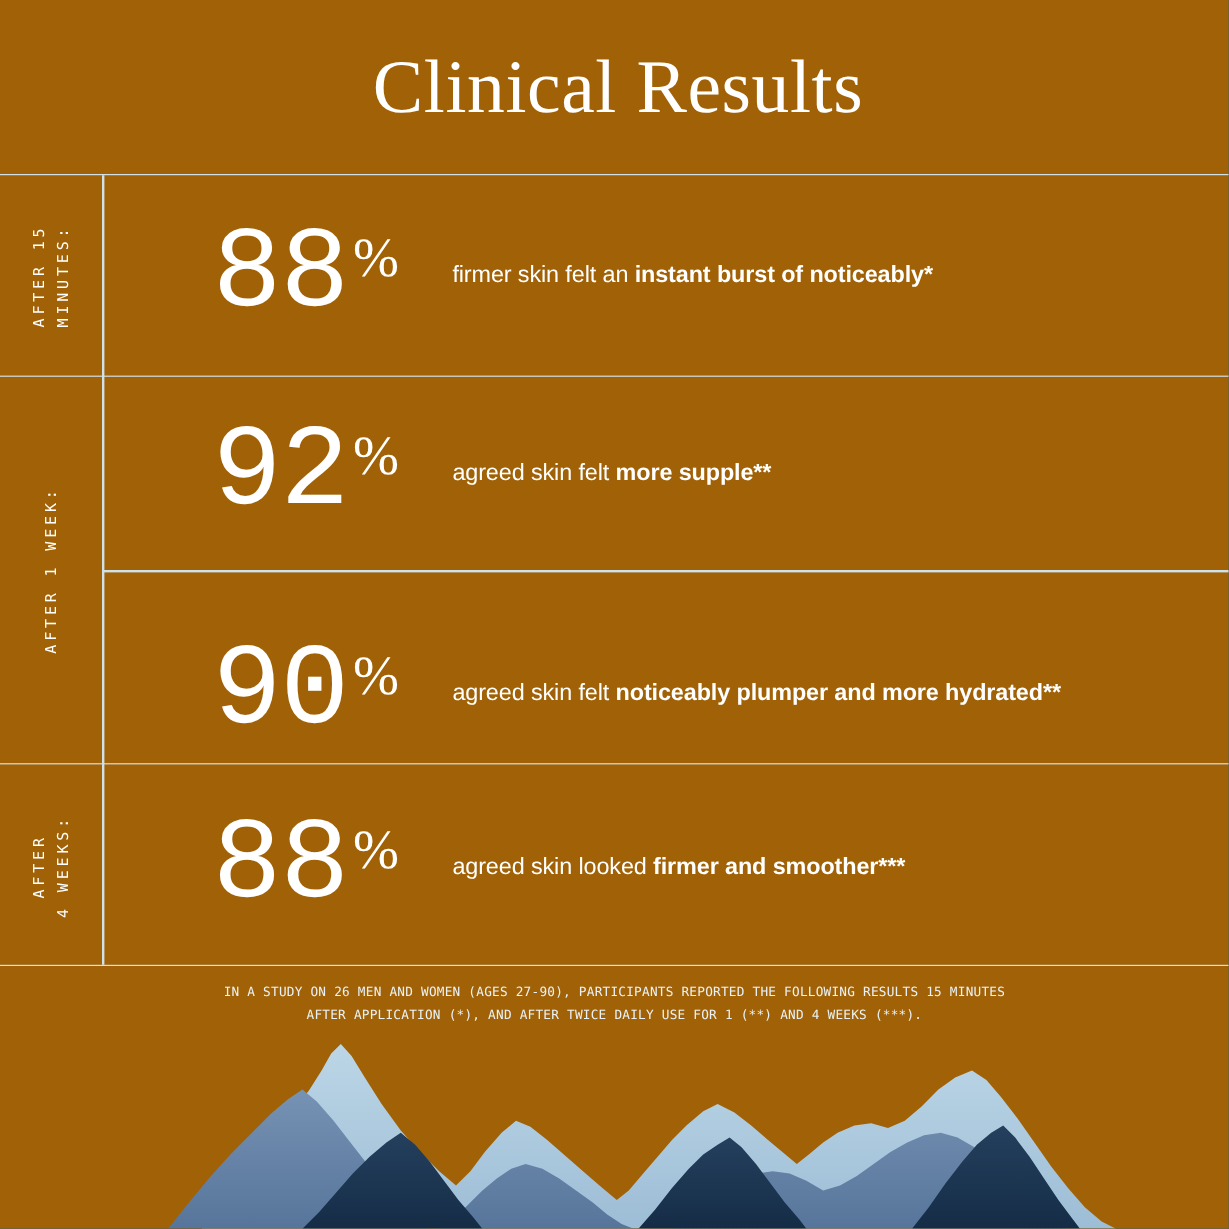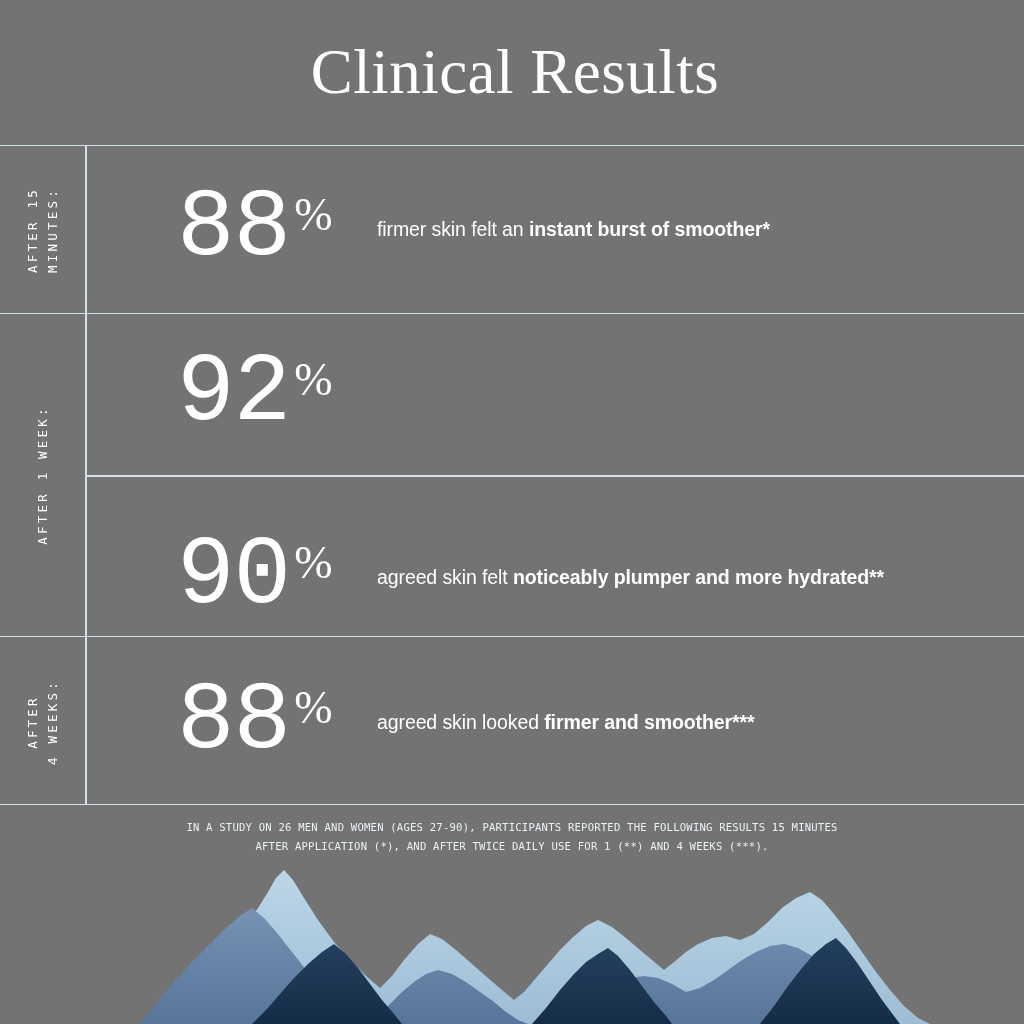--- a/index.html
+++ b/index.html
@@ -13,21 +13,21 @@
     font-family: "Liberation Sans", sans-serif;
     overflow: hidden;
     position: relative;
   }
 
   .poster {
     position: absolute;
     inset: 0;
     width: 1024px;
     height: 1024px;
-    background: #737373;
+    background: #a16207;
     overflow: hidden;
   }
 
   
   .title-wrap {
     position: absolute;
     top: 0;
     left: 0;
     width: 1024px;
     height: 145px;
@@ -203,37 +203,40 @@
           <span>AFTER 15</span>
           <span class="l2">MINUTES:</span>
         </div>
       </div>
       <div class="row">
         <div class="stat">
           <span class="num">88</span>
           <span class="pct">%</span>
         </div>
         <div class="claim">
-          <span>firmer skin felt an </span><b>instant burst of smoother*</b>
+          <span>firmer skin felt an </span><b>instant burst of noticeably*</b>
         </div>
       </div>
     </div>
 
     <div class="group g2">
       <div class="stage-label">
         <div class="rot">
           <span>AFTER 1 WEEK:</span>
         </div>
       </div>
       <div class="inner-divider"></div>
 
       <div class="row row1">
         <div class="stat">
           <span class="num">92</span>
           <span class="pct">%</span>
+        </div>
+        <div class="claim">
+          <span>agreed skin felt </span><b>more supple**</b>
         </div>
       </div>
 
       <div class="row row2">
         <div class="stat">
           <span class="num">90</span>
           <span class="pct">%</span>
         </div>
         <div class="claim">
           <span>agreed skin felt </span><b>noticeably plumper and more hydrated**</b>

